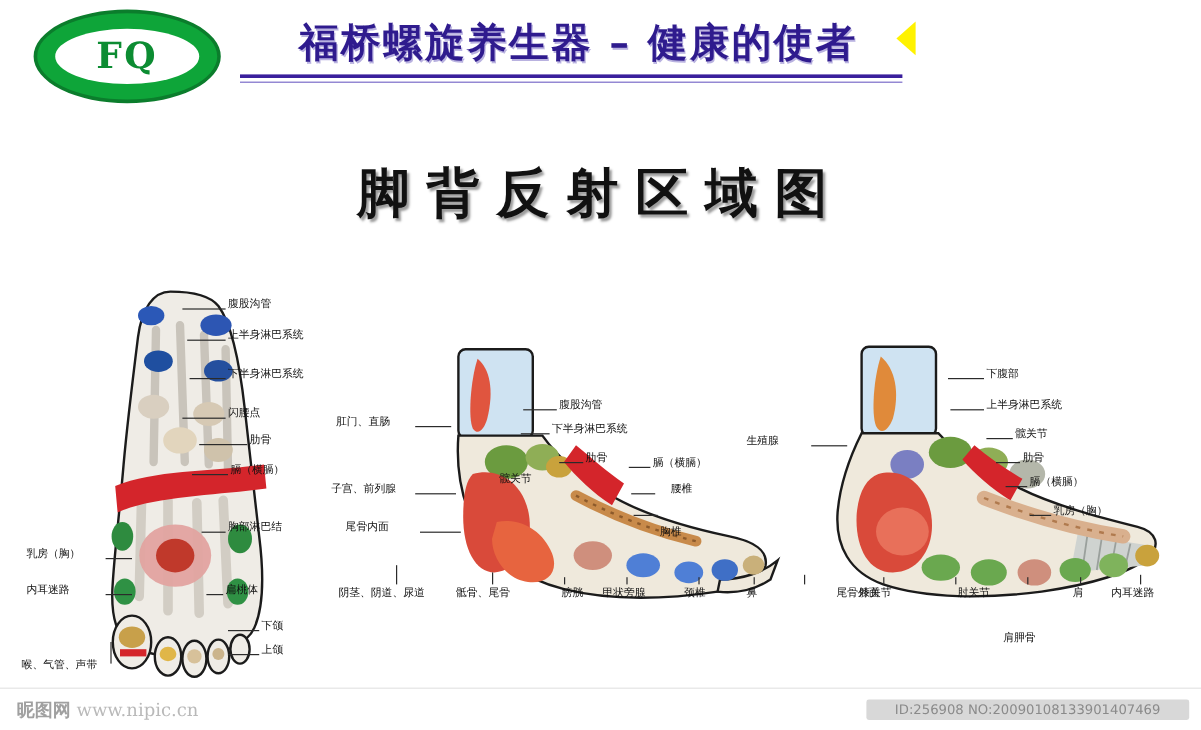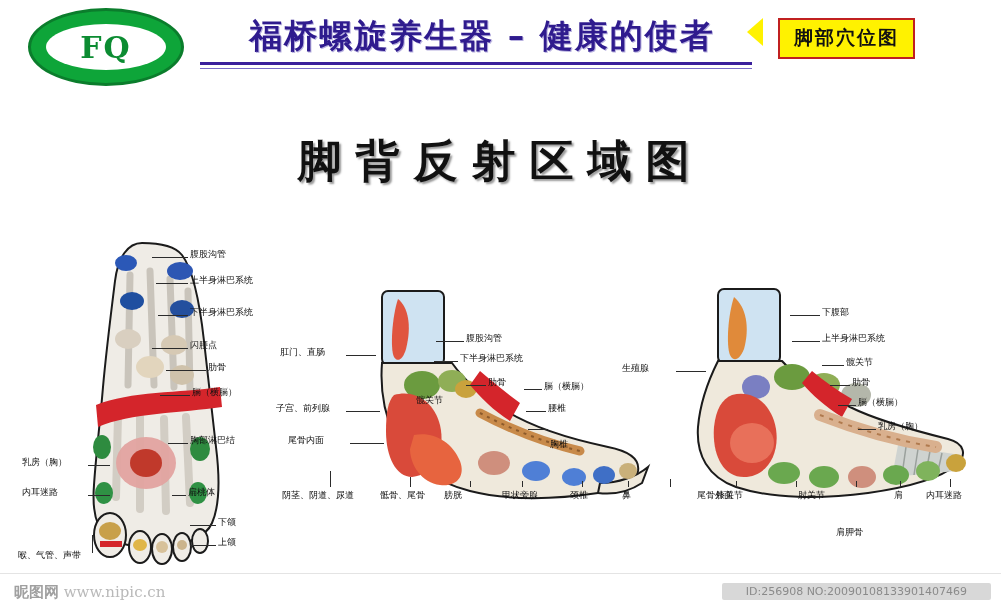--- a/index.html
+++ b/index.html
@@ -89,21 +89,20 @@
 <div class="header">
   <div class="logo-badge">
     <div class="logo-inner">
       <span class="logo-mark">FQ</span>
     </div>
   </div>
   <div class="title-main">福桥螺旋养生器 – 健康的使者</div>
   <div class="title-rule"></div>
   <div class="title-rule2"></div>
   <div class="corner-tag-tail"></div>
-  <div class="corner-tag">脚部穴位图</div>
 </div>
 
 <div class="section-title">脚背反射区域图</div>
 
 <div class="panel" style="left:40px;top:235px;width:270px;height:330px;">
 
   <svg class="fig" style="left:30px;top:0px;" width="180" height="330">
     <path d="M72 8 C58 8 48 22 45 46 C41 78 36 118 33 152 C30 188 26 220 24 250 C22 276 26 292 36 300 C48 310 70 314 92 312 C116 310 136 302 142 288 C150 270 150 244 146 212 C142 178 138 140 134 106 C130 70 124 36 112 20 C104 10 86 8 72 8 Z" fill="#efece6" stroke="#1b1b1b" stroke-width="2"></path>
 
     <ellipse cx="40" cy="300" rx="16" ry="22" fill="#efece6" stroke="#1b1b1b" stroke-width="2"></ellipse>
@@ -226,33 +225,33 @@
 
   <div class="lbl" style="left:190px;top:68px;">下半身淋巴系统</div>
   <div class="leader" style="left:164px;top:76px;width:24px;"></div>
 
   <div class="lbl" style="left:218px;top:92px;">肋骨</div>
   <div class="leader" style="left:196px;top:100px;width:20px;"></div>
 
   <div class="lbl" style="left:274px;top:96px;">膈（横膈）</div>
   <div class="leader" style="left:254px;top:104px;width:18px;"></div>
 
-  <div class="lbl" style="left:278px;top:118px;">腰椎</div>
+  <div class="lbl" style="left:289px;top:118px;">腰椎</div>
   <div class="leader" style="left:256px;top:126px;width:20px;"></div>
 
   <div class="lbl" style="left:280px;top:154px;">胸椎</div>
   <div class="leader" style="left:258px;top:144px;width:20px;"></div>
 
   <div class="lbl" style="left:12px;top:205px;">阴茎、阴道、尿道</div>
   <div class="leaderv" style="left:60px;top:186px;height:16px;"></div>
 
   <div class="lbl" style="left:110px;top:205px;">骶骨、尾骨</div>
   <div class="leaderv" style="left:140px;top:192px;height:10px;"></div>
 
-  <div class="lbl" style="left:174px;top:205px;">膀胱</div>
+  <div class="lbl" style="left:198px;top:205px;">膀胱</div>
   <div class="leaderv" style="left:200px;top:196px;height:6px;"></div>
 
   <div class="lbl" style="left:232px;top:205px;">甲状旁腺</div>
   <div class="leaderv" style="left:252px;top:196px;height:6px;"></div>
 
   <div class="lbl" style="left:300px;top:205px;">颈椎</div>
   <div class="leaderv" style="left:312px;top:196px;height:6px;"></div>
 
   <div class="lbl" style="left:352px;top:205px;">鼻</div>
   <div class="leaderv" style="left:358px;top:196px;height:6px;"></div>

